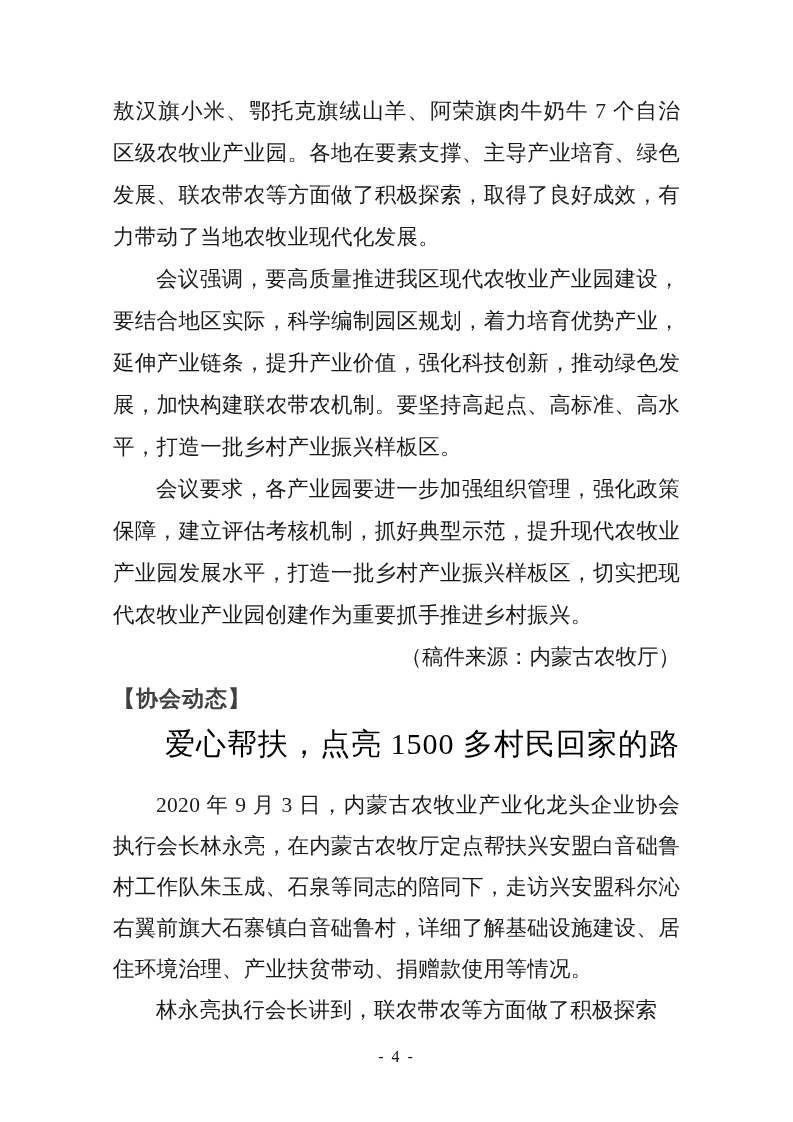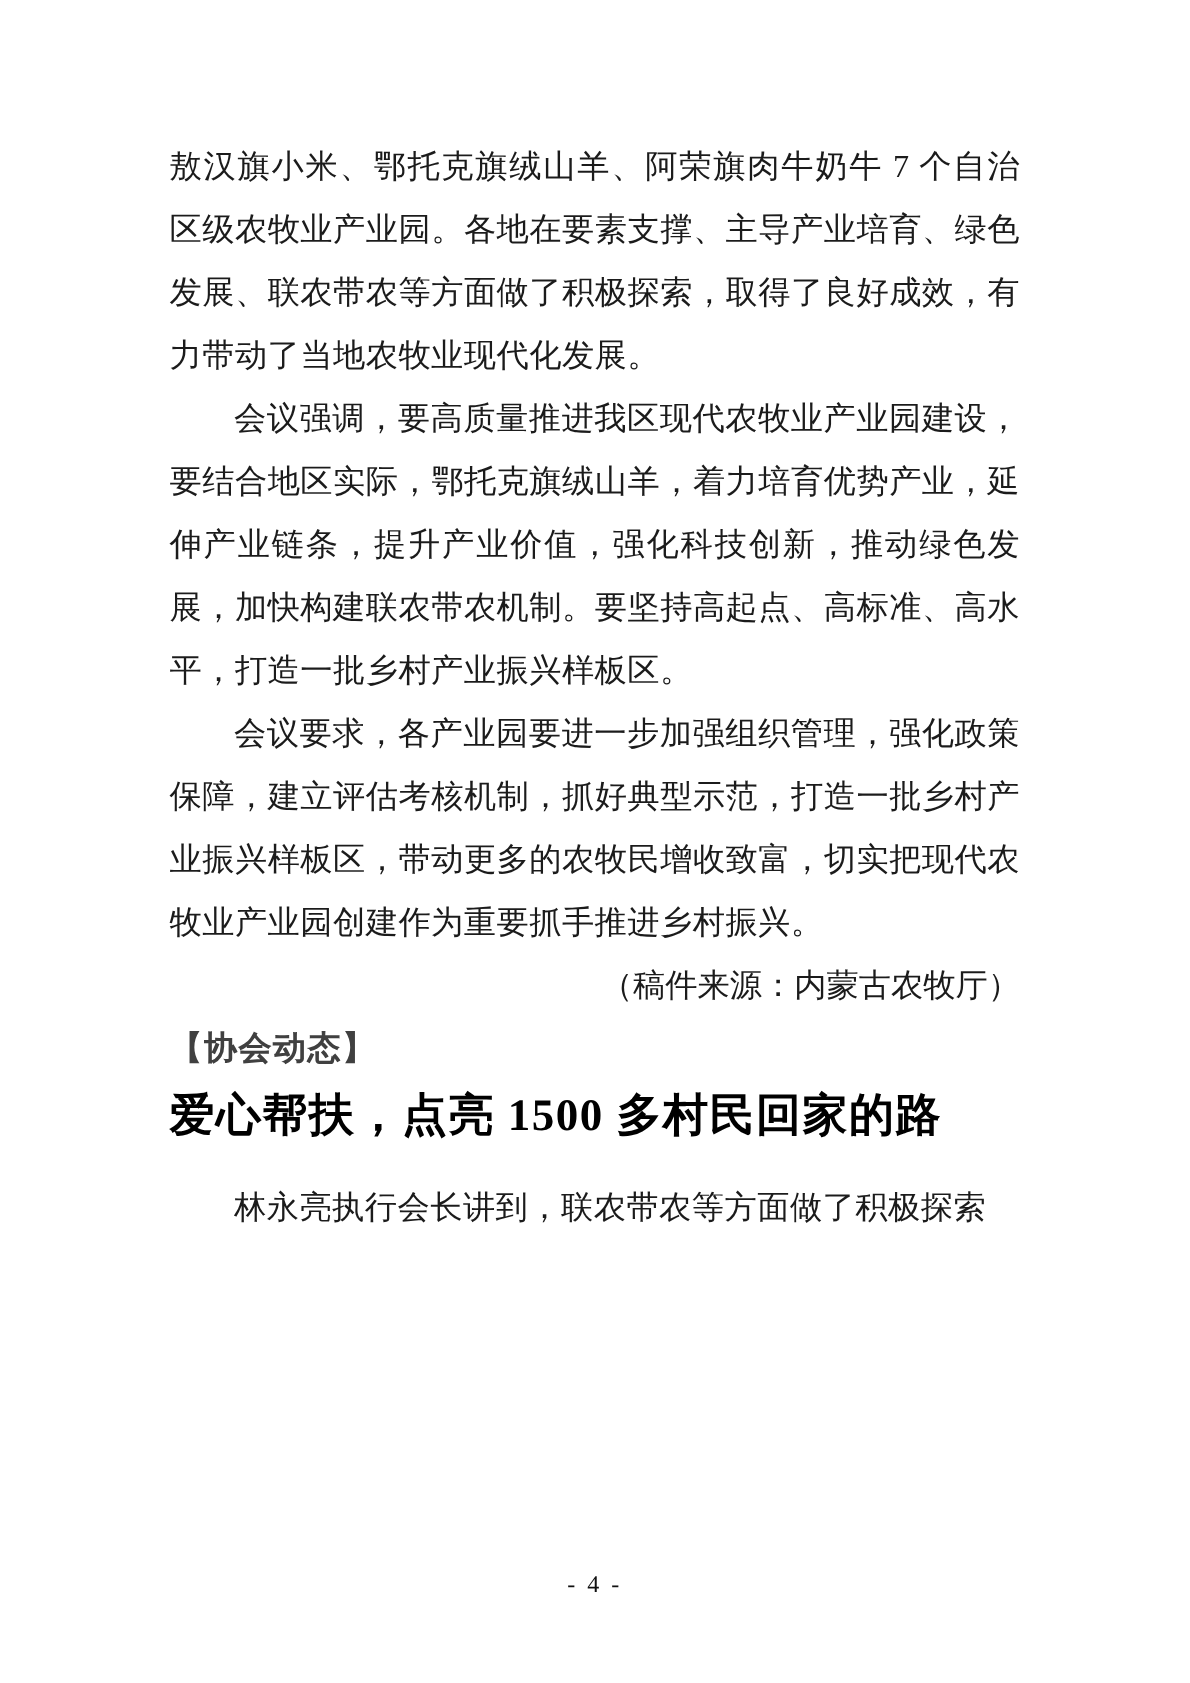--- a/index.html
+++ b/index.html
@@ -48,22 +48,22 @@
     line-height: 42px;
     font-weight: bold;
     font-family: "Liberation Sans", sans-serif;
     letter-spacing: 1px;
     color: #404040;
   }
   .article-title {
     margin: 2px 0 19px 0;
     font-size: 30px;
     line-height: 44px;
-    font-weight: bold;
-    text-align: left;
+    font-weight: normal;
+    text-align: right;
     letter-spacing: 1px;
     font-family: "Liberation Serif", serif;
     color: #000000;
   }
   .article-par {
     line-height: 41px;
   }
   .page-number {
     position: absolute;
     left: 0;
@@ -74,21 +74,22 @@
     letter-spacing: 2px;
     color: #111111;
   }
 </style>
 </head>
 <body>
 
 <div class="page">
   <div class="content">
     <p class="body-par no-indent">敖汉旗小米、鄂托克旗绒山羊、阿荣旗肉牛奶牛 7 个自治区级农牧业产业园。各地在要素支撑、主导产业培育、绿色发展、联农带农等方面做了积极探索，取得了良好成效，有力带动了当地农牧业现代化发展。</p>
-    <p class="body-par">会议强调，要高质量推进我区现代农牧业产业园建设，要结合地区实际，鄂托克旗绒山羊，着力培育优势产业，延伸产业链条，提升产业价值，强化科技创新，推动绿色发展，加快构建联农带农机制。要坚持高起点、高标准、高水平，打造一批乡村产业振兴样板区。</p>
-    <p class="body-par">会议要求，各产业园要进一步加强组织管理，强化政策保障，建立评估考核机制，抓好典型示范，打造一批乡村产业振兴样板区，带动更多的农牧民增收致富，切实把现代农牧业产业园创建作为重要抓手推进乡村振兴。</p>
+    <p class="body-par">会议强调，要高质量推进我区现代农牧业产业园建设，要结合地区实际，科学编制园区规划，着力培育优势产业，延伸产业链条，提升产业价值，强化科技创新，推动绿色发展，加快构建联农带农机制。要坚持高起点、高标准、高水平，打造一批乡村产业振兴样板区。</p>
+    <p class="body-par">会议要求，各产业园要进一步加强组织管理，强化政策保障，建立评估考核机制，抓好典型示范，提升现代农牧业产业园发展水平，打造一批乡村产业振兴样板区，切实把现代农牧业产业园创建作为重要抓手推进乡村振兴。</p>
     <p class="source-line">（稿件来源：内蒙古农牧厅）</p>
     <h2 class="section-header">【协会动态】</h2>
     <h1 class="article-title">爱心帮扶，点亮 1500 多村民回家的路</h1>
+    <p class="body-par article-par">2020 年 9 月 3 日，内蒙古农牧业产业化龙头企业协会执行会长林永亮，在内蒙古农牧厅定点帮扶兴安盟白音础鲁村工作队朱玉成、石泉等同志的陪同下，走访兴安盟科尔沁右翼前旗大石寨镇白音础鲁村，详细了解基础设施建设、居住环境治理、产业扶贫带动、捐赠款使用等情况。</p>
     <p class="body-par article-par">林永亮执行会长讲到，联农带农等方面做了积极探索</p>
   </div>
   <div class="page-number">- 4 -</div>
 </div>
 
 </body></html>

